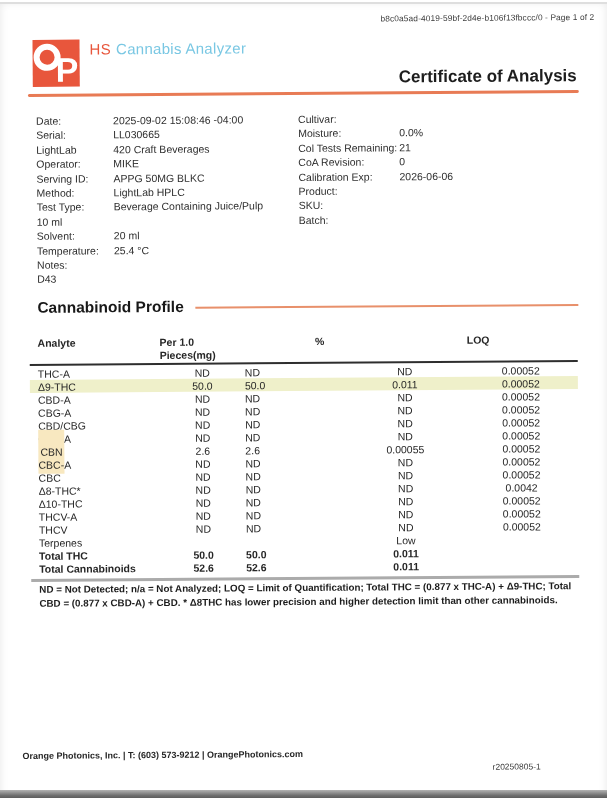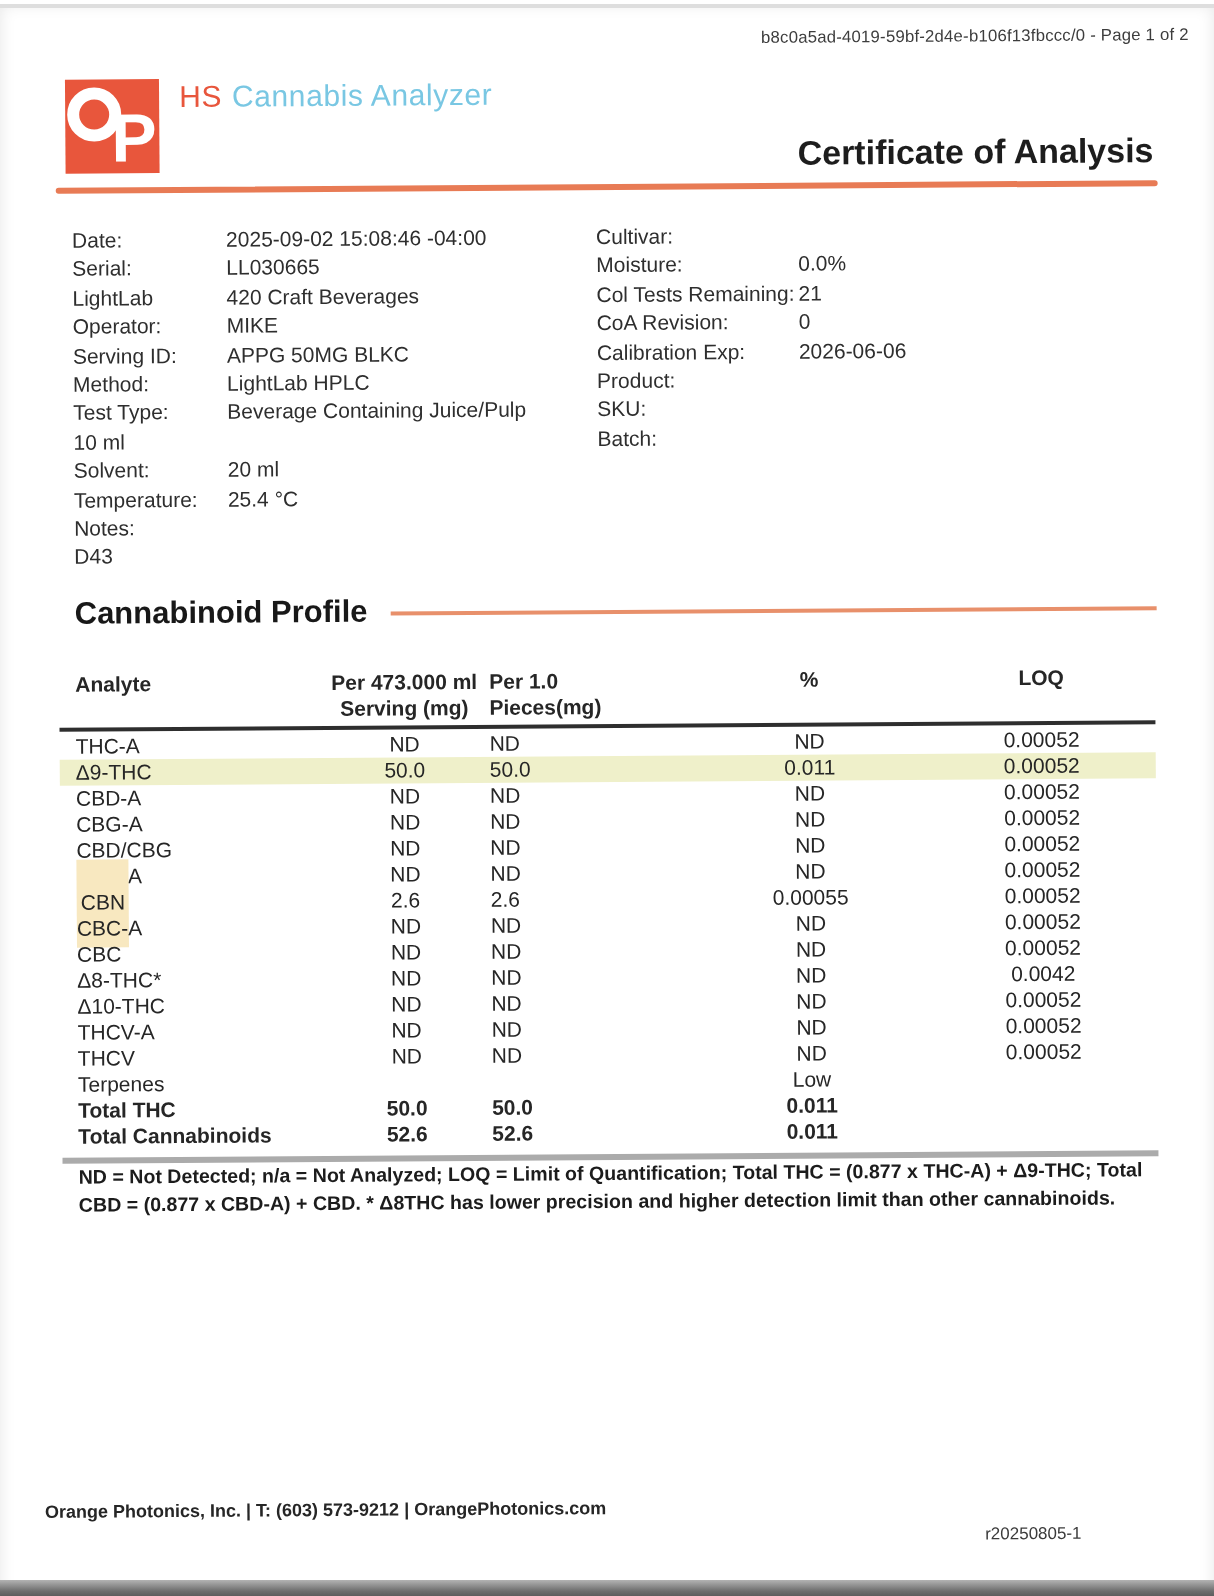--- a/index.html
+++ b/index.html
@@ -175,24 +175,20 @@
       </div>
 
     <div class="section-head">
       <span class="section-title">Cannabinoid Profile</span>
       <span class="section-rule"></span>
     </div>
 
     <div class="coa-table">
       <div class="t-head">
         <div class="c-analyte">Analyte</div>
-        <div class="c-serving">
-          <div class="hl">Per 473.000 ml</div>
-          <div class="hl">Serving (mg)</div>
-        </div>
         <div class="c-pieces">
           <div class="hl">Per 1.0</div>
           <div class="hl">Pieces(mg)</div>
         </div>
         <div class="c-pct">%</div>
         <div class="c-loq">LOQ</div>
       </div>
       <div class="head-rule"></div>
       <div class="t-body" id="coa-body">
           <div class="t-row">

